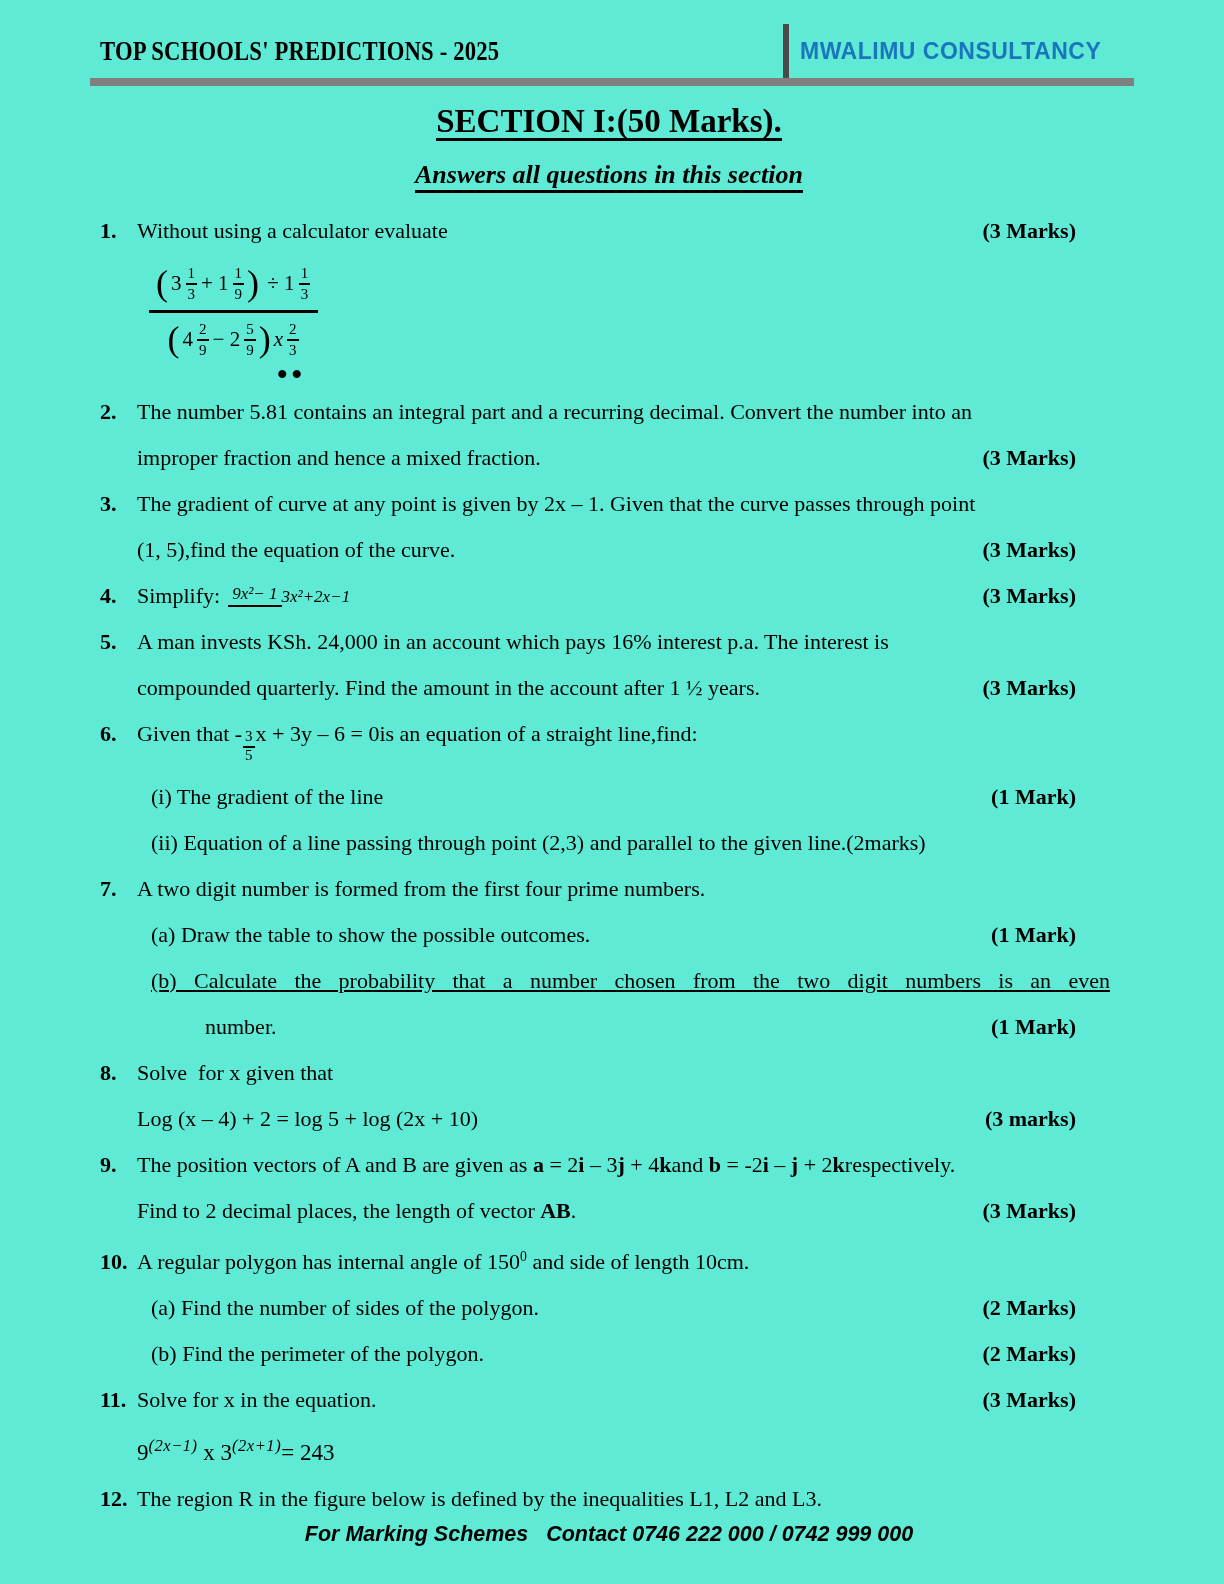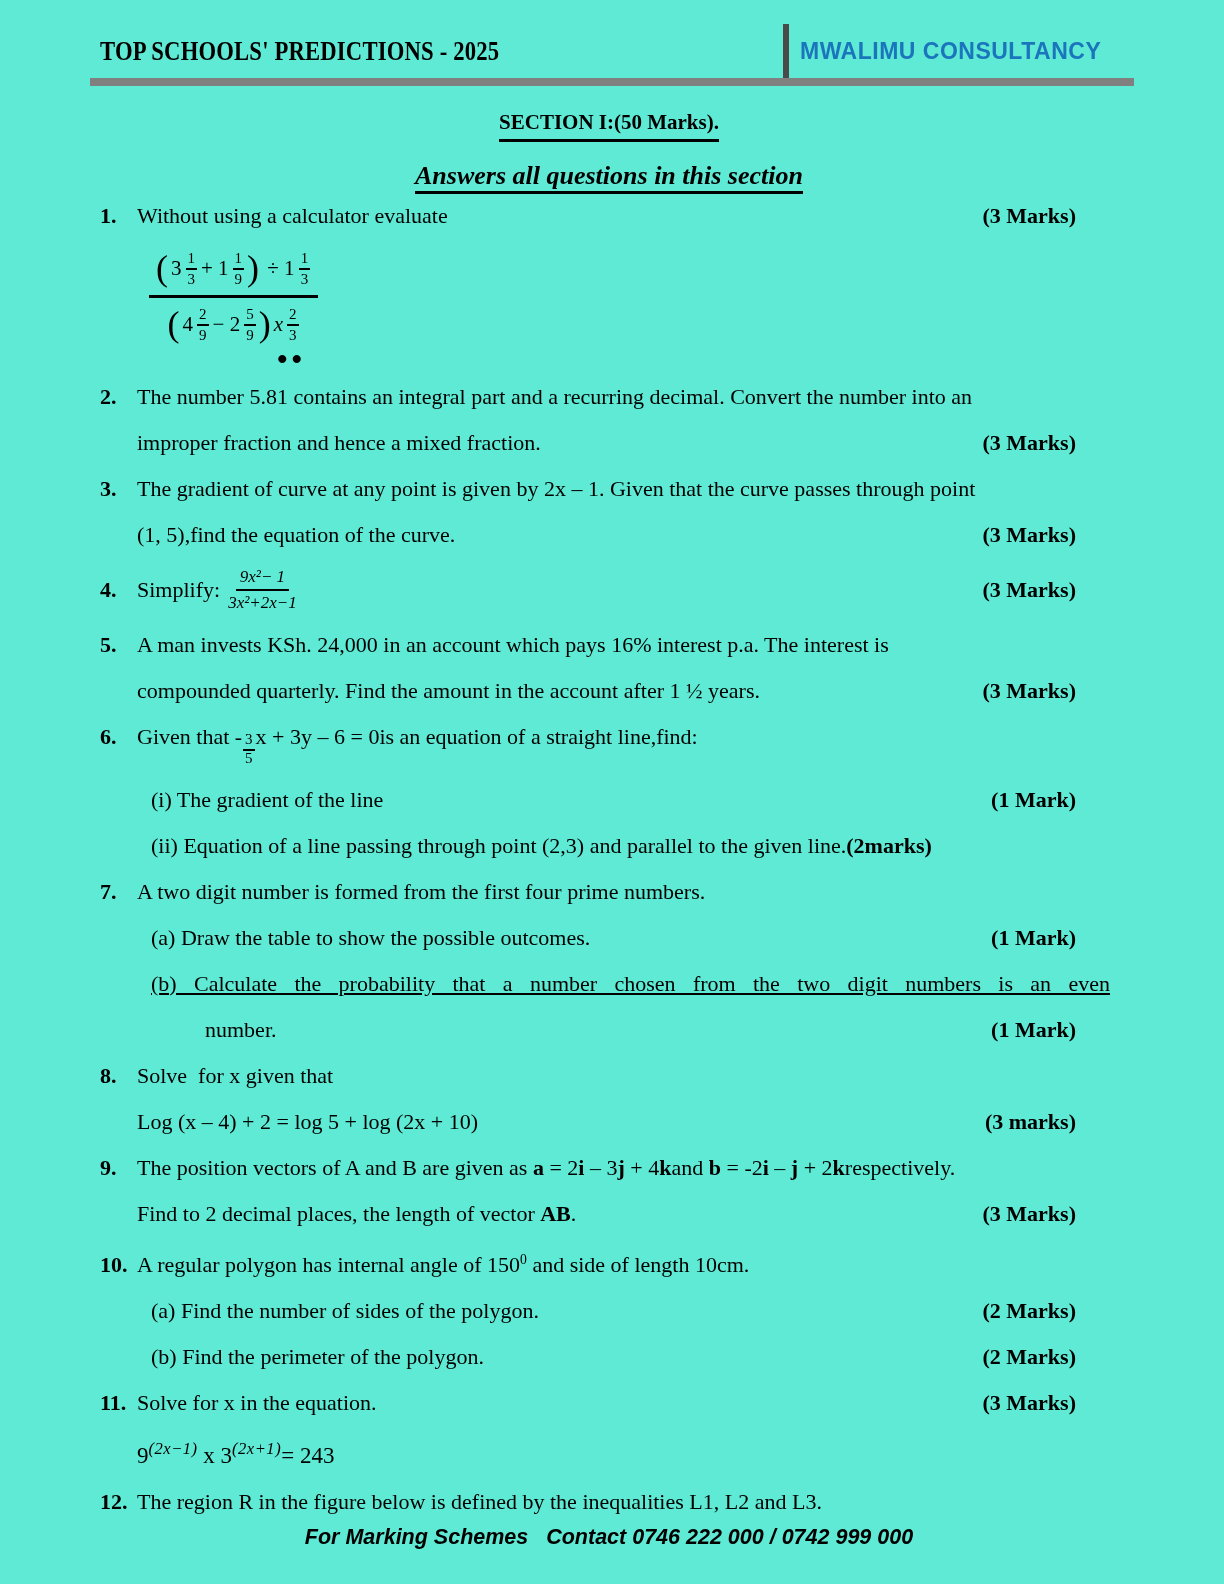--- a/index.html
+++ b/index.html
@@ -25,24 +25,24 @@
   .hdr-div{width:6px;background:var(--divider);}
   .hdr-right{width:318px;display:flex;align-items:center;padding-left:11px;}
   .hdr-right .t{
     font-family:"Liberation Sans","DejaVu Sans",sans-serif;
     font-weight:bold;font-size:23px;color:var(--brand);letter-spacing:.5px;white-space:nowrap;
   }
   .hdr-rule{height:8px;background:var(--rule);margin:0 -16px 0 -10px;}
   
   .sec-title{text-align:center;margin-top:22px;}
   .sec-title .t{
-    display:inline-block;font-weight:bold;font-size:21px;
+    display:inline-block;font-weight:bold;font-size:33px;
     border-bottom:3px solid var(--ink);padding-bottom:3px;
   }
-  .sec-sub{text-align:center;margin-top:20px;margin-bottom:8px;}
+  .sec-sub{text-align:center;margin-top:20px;margin-bottom:24px;}
   .sec-sub .t{
     display:inline-block;font-weight:bold;font-style:italic;font-size:26px;
     border-bottom:3px solid var(--ink);padding-bottom:2px;
   }
   
   .qrow{display:flex;align-items:baseline;margin-bottom:19px;}
   .qn{flex:0 0 37px;font-weight:bold;white-space:nowrap;}
   .qt{white-space:pre-wrap;}
   .sub{padding-left:14px;}
   .sub2{padding-left:68px;}
@@ -60,21 +60,21 @@
   .it{font-style:italic;}
   .smallfrac{display:inline-flex;flex-direction:column;align-items:center;font-size:15px;line-height:1.1;margin:0 2px;}
   .smallfrac .fn{border-bottom:2px solid var(--ink);padding:0 2px 1px 2px;}
   .smallfrac .fd{padding-top:1px;}
   .inlinefrac{display:inline-flex;flex-direction:column;align-items:center;font-size:15px;line-height:1.05;vertical-align:-8px;margin:0 1px;}
   .inlinefrac .fn{border-bottom:2px solid var(--ink);padding:0 2px 1px 2px;}
   
   .dots{margin-left:140px;font-size:30px;letter-spacing:4px;line-height:20px;font-weight:bold;}
   .dots-row{margin-bottom:14px;margin-top:-4px;}
   
-  .sfrac{display:inline-flex;flex-direction:column;align-items:center;font-size:17px;font-style:italic;line-height:1.15;vertical-align:-14px;margin-left:8px;font-weight:500;}
+  .sfrac{display:inline-flex;flex-direction:row;align-items:center;font-size:17px;font-style:italic;line-height:1.15;vertical-align:-14px;margin-left:8px;font-weight:500;}
   .sfrac .fn{border-bottom:2.5px solid var(--ink);padding:0 4px 2px 4px;}
   .sfrac .fd{padding-top:2px;}
   .q4row{align-items:center;}
   
   .sup{font-size:0.62em;vertical-align:8px;}
   .eq{font-size:23px;}
   .eqsup{font-size:0.72em;vertical-align:9px;font-style:italic;letter-spacing:.5px;}
   
   .footer{text-align:center;margin-top:8px;}
   .footer .t{
@@ -213,21 +213,21 @@
     <span class="qt">x + 3y – 6 = 0is an equation of a straight line,find:</span>
   </div>
   <div class="qrow">
     <span class="qn"></span>
     <span class="qt sub">(i) The gradient of the line</span>
     <span class="fill"></span>
     <span class="marks">(1 Mark)</span>
   </div>
   <div class="qrow">
     <span class="qn"></span>
-    <span class="qt sub"><span>(ii) Equation of a line passing through point (2,3) and parallel to the given line.</span><span style="font-weight: bold;">(2marks)</span></span>
+    <span class="qt sub"><span>(ii) Equation of a line passing through point (2,3) and parallel to the given line.</span><span style="font-weight: normal;">(2marks)</span></span>
   </div>
 
   <div class="qrow">
     <span class="qn">7.</span>
     <span class="qt">A two digit number is formed from the first four prime numbers.</span>
   </div>
   <div class="qrow">
     <span class="qn"></span>
     <span class="qt sub">(a) Draw the table to show the possible outcomes.</span>
     <span class="fill"></span>

